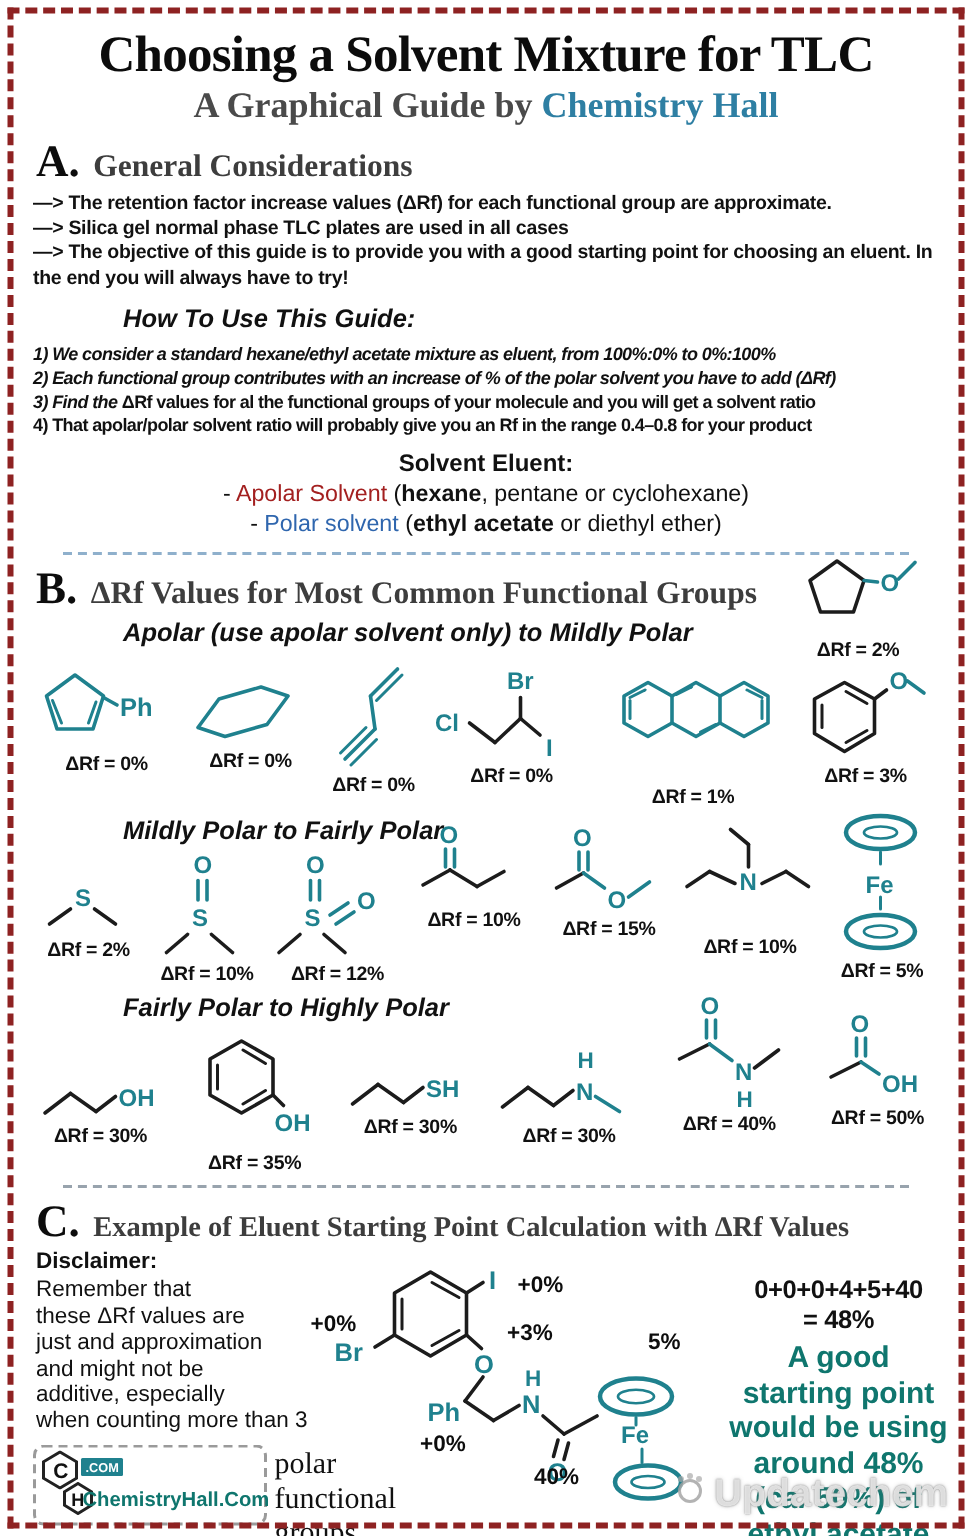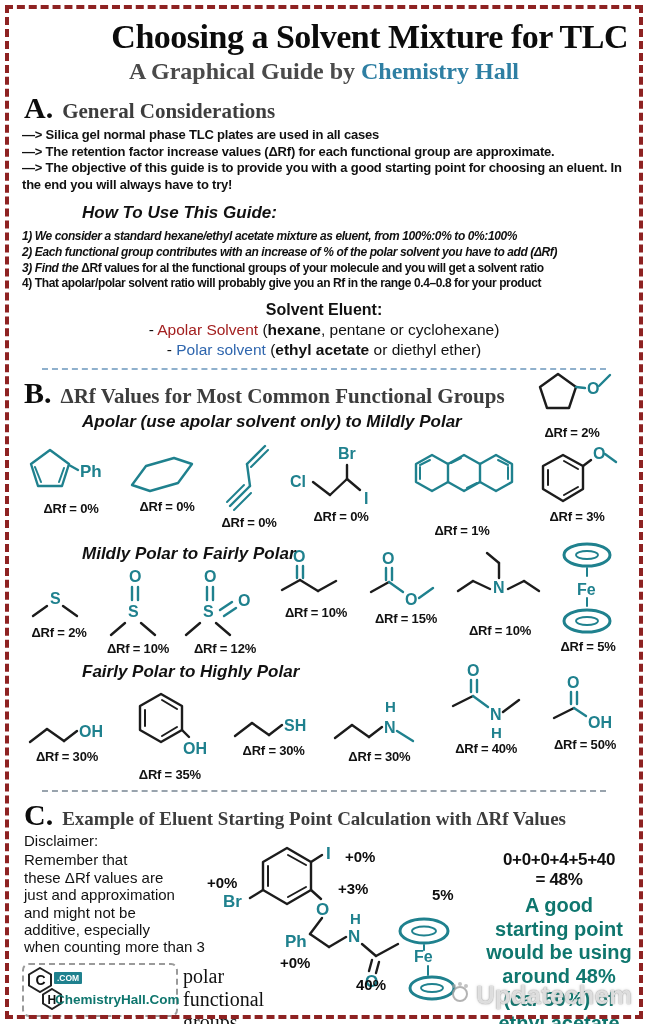--- a/index.html
+++ b/index.html
@@ -2,21 +2,21 @@
 <html><head>
 <meta charset="utf-8">
 <style>
   html,body{margin:0;padding:0;background:#fff;}
   .page{position:relative;width:648px;height:1024px;background:#fff;overflow:hidden;
         font-family:"Liberation Sans",sans-serif;color:#111;}
   .border-frame{position:absolute;inset:5px;border:4px dashed #8e2222;pointer-events:none;z-index:5;}
   .content{position:relative;padding:12px 20px 0 20px;z-index:1;}
 
   
-  .title{font-family:"Liberation Serif",serif;font-weight:bold;font-size:34px;text-align:right;
+  .title{font-family:"Liberation Serif",serif;font-weight:bold;font-size:34px;text-align:center;
          color:#0c0c0c;margin-top:6px;letter-spacing:-.5px;}
   .subtitle{font-family:"Liberation Serif",serif;font-weight:bold;font-size:24px;text-align:center;
             color:#4a4a4a;margin-top:2px;}
   .subtitle .brand{color:#2e7fa3;}
 
   
   .sec-head{display:flex;align-items:baseline;gap:9px;margin:6px 0 2px 4px;}
   .sec-letter{font-family:"Liberation Serif",serif;font-weight:bold;font-size:30px;color:#0c0c0c;}
   .sec-title{font-family:"Liberation Serif",serif;font-weight:bold;font-size:21px;color:#3d3d3d;}
 
@@ -41,21 +41,21 @@
   .b-row{position:relative;margin-top:2px;}
   .b-row-title{font-size:17px;font-weight:bold;font-style:italic;margin:2px 0 4px 62px;white-space:nowrap;}
   .b-row-title.abs{position:absolute;left:62px;top:4px;margin:0;}
   .b-items{display:flex;justify-content:space-between;align-items:flex-start;padding:0 2px;}
   .b-item{display:flex;flex-direction:column;align-items:center;}
   .mol{display:flex;justify-content:center;}
 
   
   .c-body{position:relative;height:204px;margin-top:2px;}
   .disc{position:absolute;left:4px;top:-2px;width:230px;font-size:15px;line-height:1.16;}
-  .disc-title{font-weight:normal;margin-bottom:2px;}
+  .disc-title{font-weight:bold;margin-bottom:2px;}
   .disc-tail{position:absolute;left:163px;top:131px;width:90px;font-size:20px;line-height:1.16;font-family:Liberation Serif, serif;}
   .logo-box{position:absolute;left:2px;top:129px;width:152px;height:50px;border:2px dashed #9a9a9a;
             border-radius:7px;background:#fff;}
   .logo-hex-c{position:absolute;left:3px;top:2px;}
   .logo-hex-h{position:absolute;left:17px;top:23px;}
   .logo-badge{position:absolute;left:30px;top:7px;background:#1f818e;color:#fff;font-size:8.5px;
               font-weight:bold;padding:1px 3px;border-radius:1px;}
   .logo-site{position:absolute;left:31px;top:27px;color:#0f766e;font-weight:bold;font-size:13.5px;}
   .c-mol{position:absolute;left:175px;top:0px;}
   .pct{position:absolute;font-size:15px;font-weight:bold;color:#0d0d0d;white-space:nowrap;}
@@ -82,22 +82,22 @@
 
     <div class="title">Choosing a Solvent Mixture for TLC</div>
     <div class="subtitle"><span>A Graphical Guide by </span><span class="brand">Chemistry Hall</span></div>
 
     <section>
       <div class="sec-head">
         <span class="sec-letter">A.</span>
         <span class="sec-title">General Considerations</span>
       </div>
       <div class="bullets" id="bullets">
+          <div class="bullet">—&gt; The retention factor increase values (ΔRf) for each functional group are approximate.</div>
           <div class="bullet">—&gt; Silica gel normal phase TLC plates are used in all cases</div>
-          <div class="bullet">—&gt; The retention factor increase values (ΔRf) for each functional group are approximate.</div>
           <div class="bullet">—&gt; The objective of this guide is to provide you with a good starting point for choosing an eluent. In the end you will always have to try!</div>
         </div>
       <div class="howto-title">How To Use This Guide:</div>
       <div class="howto-items" id="howto-items">
           <div class="howto-item it">1) We consider a standard hexane/ethyl acetate mixture as eluent, from 100%:0% to 0%:100%</div>
           <div class="howto-item it">2) Each functional group contributes with an increase of % of the polar solvent you have to add (ΔRf)</div>
           <div class="howto-item"><span class="lead">3) Find the </span>ΔRf values for al the functional groups of your molecule and you will get a solvent ratio</div>
           <div class="howto-item">4) That apolar/polar solvent ratio will probably give you an Rf in the range 0.4–0.8 for your product</div>
         </div>
       <div class="solvent">

